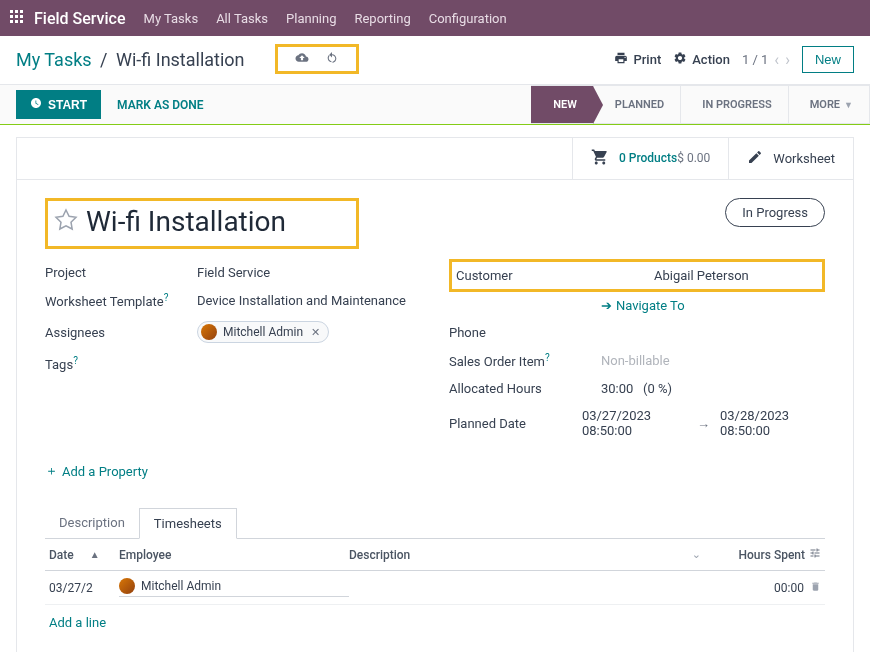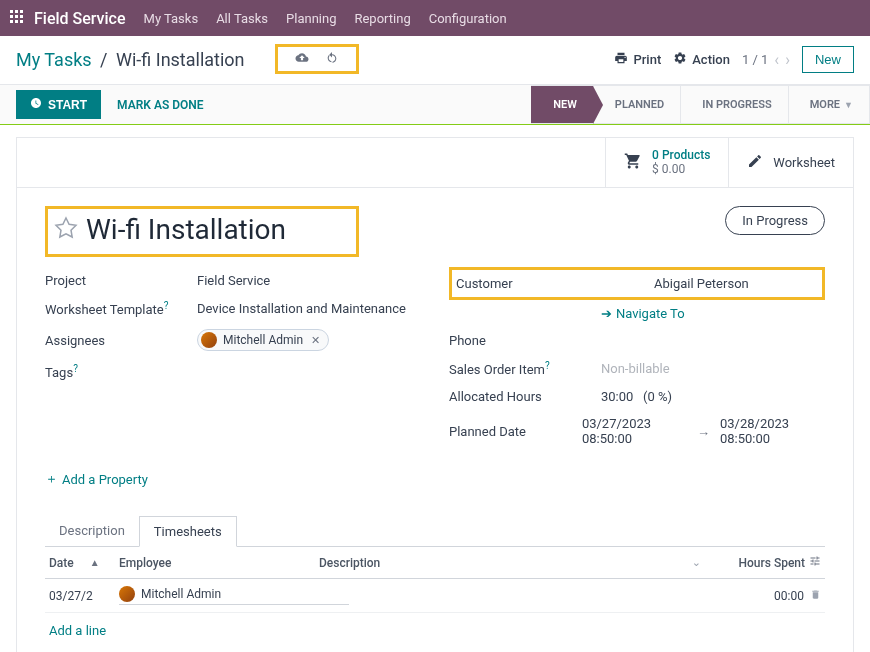--- a/index.html
+++ b/index.html
@@ -38,21 +38,21 @@
 .status-chevron.more { color:#6b7280; }
 .status-chevron .chev-down { margin-left: 4px; color:#9ca3af; font-size: 9px; }
 
 
 .form-wrap { padding: 12px 16px 0 16px; }
 .sheet { border: 1px solid #e5e7eb; background: #fff; }
 .sheet-top { display: flex; border-bottom: 1px solid #e5e7eb; }
 .sheet-top .spacer { flex: 1; }
 .top-box { border-left: 1px solid #e5e7eb; padding: 10px 18px; display: flex; align-items: center; gap: 10px; cursor: pointer; }
 .cart-icon svg { fill: #374151; }
-.top-box .lines { display:flex; flex-direction:column; line-height:1.2; font-size:12px;}
+.top-box .lines { display:flex; flex-direction:row; line-height:1.2; font-size:12px;}
 .top-box .lines .t1 { color:#017e84; font-weight:500;}
 .top-box .lines .t2 { color:#6b7280;}
 
 .sheet-body { padding: 18px 28px 24px 28px; }
 .title-row { display: flex; justify-content: space-between; align-items: flex-start; }
 .title-box { border: 3px solid #f2b827; padding: 4px 70px 8px 6px; display: inline-flex; align-items: center; gap: 8px; }
 .title-box .star { color: #9ca3af; }
 .title-box h1 { font-size: 28px; font-weight: 400; color: #1f2937; }
 .stage-pill { border: 1px solid #374151; border-radius: 18px; padding: 6px 16px; font-size: 13px; color:#374151; }
 
@@ -77,21 +77,21 @@
 .add-prop { color:#017e84; margin-top:18px; cursor:pointer; display:inline-flex; align-items:center; gap:4px; font-size:13px;}
 
 
 .tabs { display: flex; border-bottom: 1px solid #d1d5db; margin-top: 28px; }
 .tab { padding: 7px 14px; color: #6b7280; cursor: pointer; font-size:13px;}
 .tab.active { border: 1px solid #d1d5db; border-bottom: 1px solid #fff; margin-bottom: -1px; background: #fff; color:#374151;}
 
 
 .ts-head { display: flex; align-items: center; padding: 8px 4px; border-bottom: 1px solid #d1d5db; font-size: 12px; color: #4b5563; font-weight:500;}
 .ts-head .c-date { width: 70px; display:flex; align-items:center; gap:16px;}
-.ts-head .c-emp { width: 200px; }
+.ts-head .c-emp { width: 230px; }
 .ts-head .c-desc { flex: 1; display:flex; justify-content:space-between; padding-right:10px;}
 .ts-head .c-hours { width: 110px; text-align: right; display:flex; justify-content:flex-end; align-items:center; gap:4px;}
 .ts-row { display: flex; align-items: center; padding: 7px 4px; border-bottom: 1px solid #eef0f2; font-size: 12px; }
 .ts-row .c-date { width: 70px; }
 .ts-row .c-emp { width: 230px; display:flex; align-items:center; gap:6px; border-bottom:1px solid #d1d5db; padding-bottom:2px;}
 .ts-row .c-desc { flex: 1; }
 .ts-row .c-hours { width: 110px; text-align: right; display:flex; justify-content:flex-end; align-items:center; gap:6px;}
 .ts-row .avatar { width:16px; height:16px; border-radius:50%; background:linear-gradient(135deg,#d97706,#92400e);}
 .trash { color:#9ca3af; cursor:pointer;}
 .add-line { color:#017e84; padding: 10px 4px; cursor:pointer; font-size:13px;}

